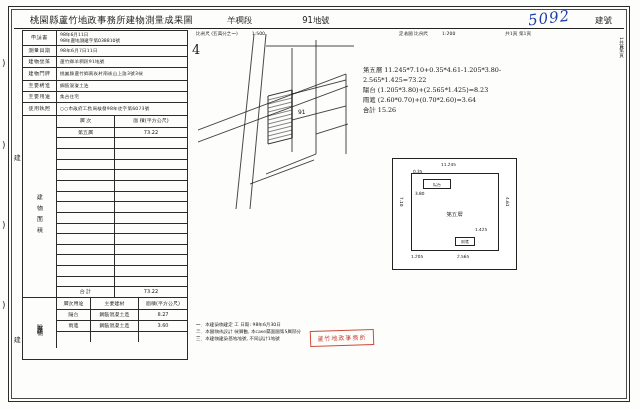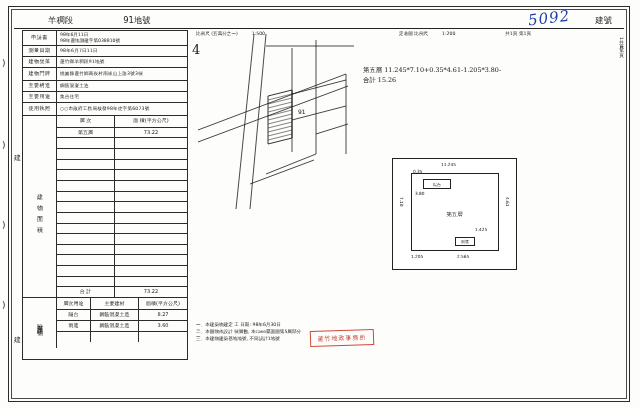--- a/index.html
+++ b/index.html
@@ -293,20 +293,21 @@
   <div class="scan-border-inner"></div>
 
   <div class="side-marks">
     <span style="top:58px;">)</span>
     <span style="top:140px;">)</span>
     <span style="top:220px;">)</span>
     <span style="top:300px;">)</span>
   </div>
 
   <div class="header">
+    <div class="header-title">桃園縣蘆竹地政事務所建物測量成果圖</div>
     <div class="header-seg">羊稠段</div>
     <div class="header-lot">91地號</div>
     <div class="header-num-label">建號</div>
     <div class="header-handwrite">5092</div>
   </div>
 
   <div class="scale-note">
     <span>比例尺 (五萬分之一)</span>
     <span>1:500</span>
     <span style="margin-left:120px;">定著圖 比例尺</span>
@@ -496,20 +497,23 @@
         <path d="M72,98 L96,92"></path>
         <path d="M72,102 L96,96"></path>
         <path d="M72,106 L96,100"></path>
       </g>
       <text x="102" y="80" font-size="6" fill="#111" font-family="DejaVu Sans, sans-serif">91</text>
     </svg>
   </div>
 
   <div class="calc-block">
     <div>第五層 11.245*7.10+0.35*4.61-1.205*3.80-</div>
+    <div>2.565*1.425=73.22</div>
+    <div>陽台 (1.205*3.80)+(2.565*1.425)=8.23</div>
+    <div>雨遮 (2.60*0.70)+(0.70*2.60)=3.64</div>
     <div>合計 15.26</div>
   </div>
 
   <div class="plan-box">
     <div class="plan-inner"></div>
     <div class="plan-label-center">第五層</div>
 
     <div class="plan-sub" style="left:30px; top:20px; width:28px; height:10px;">
       <span>陽台</span>
     </div>

